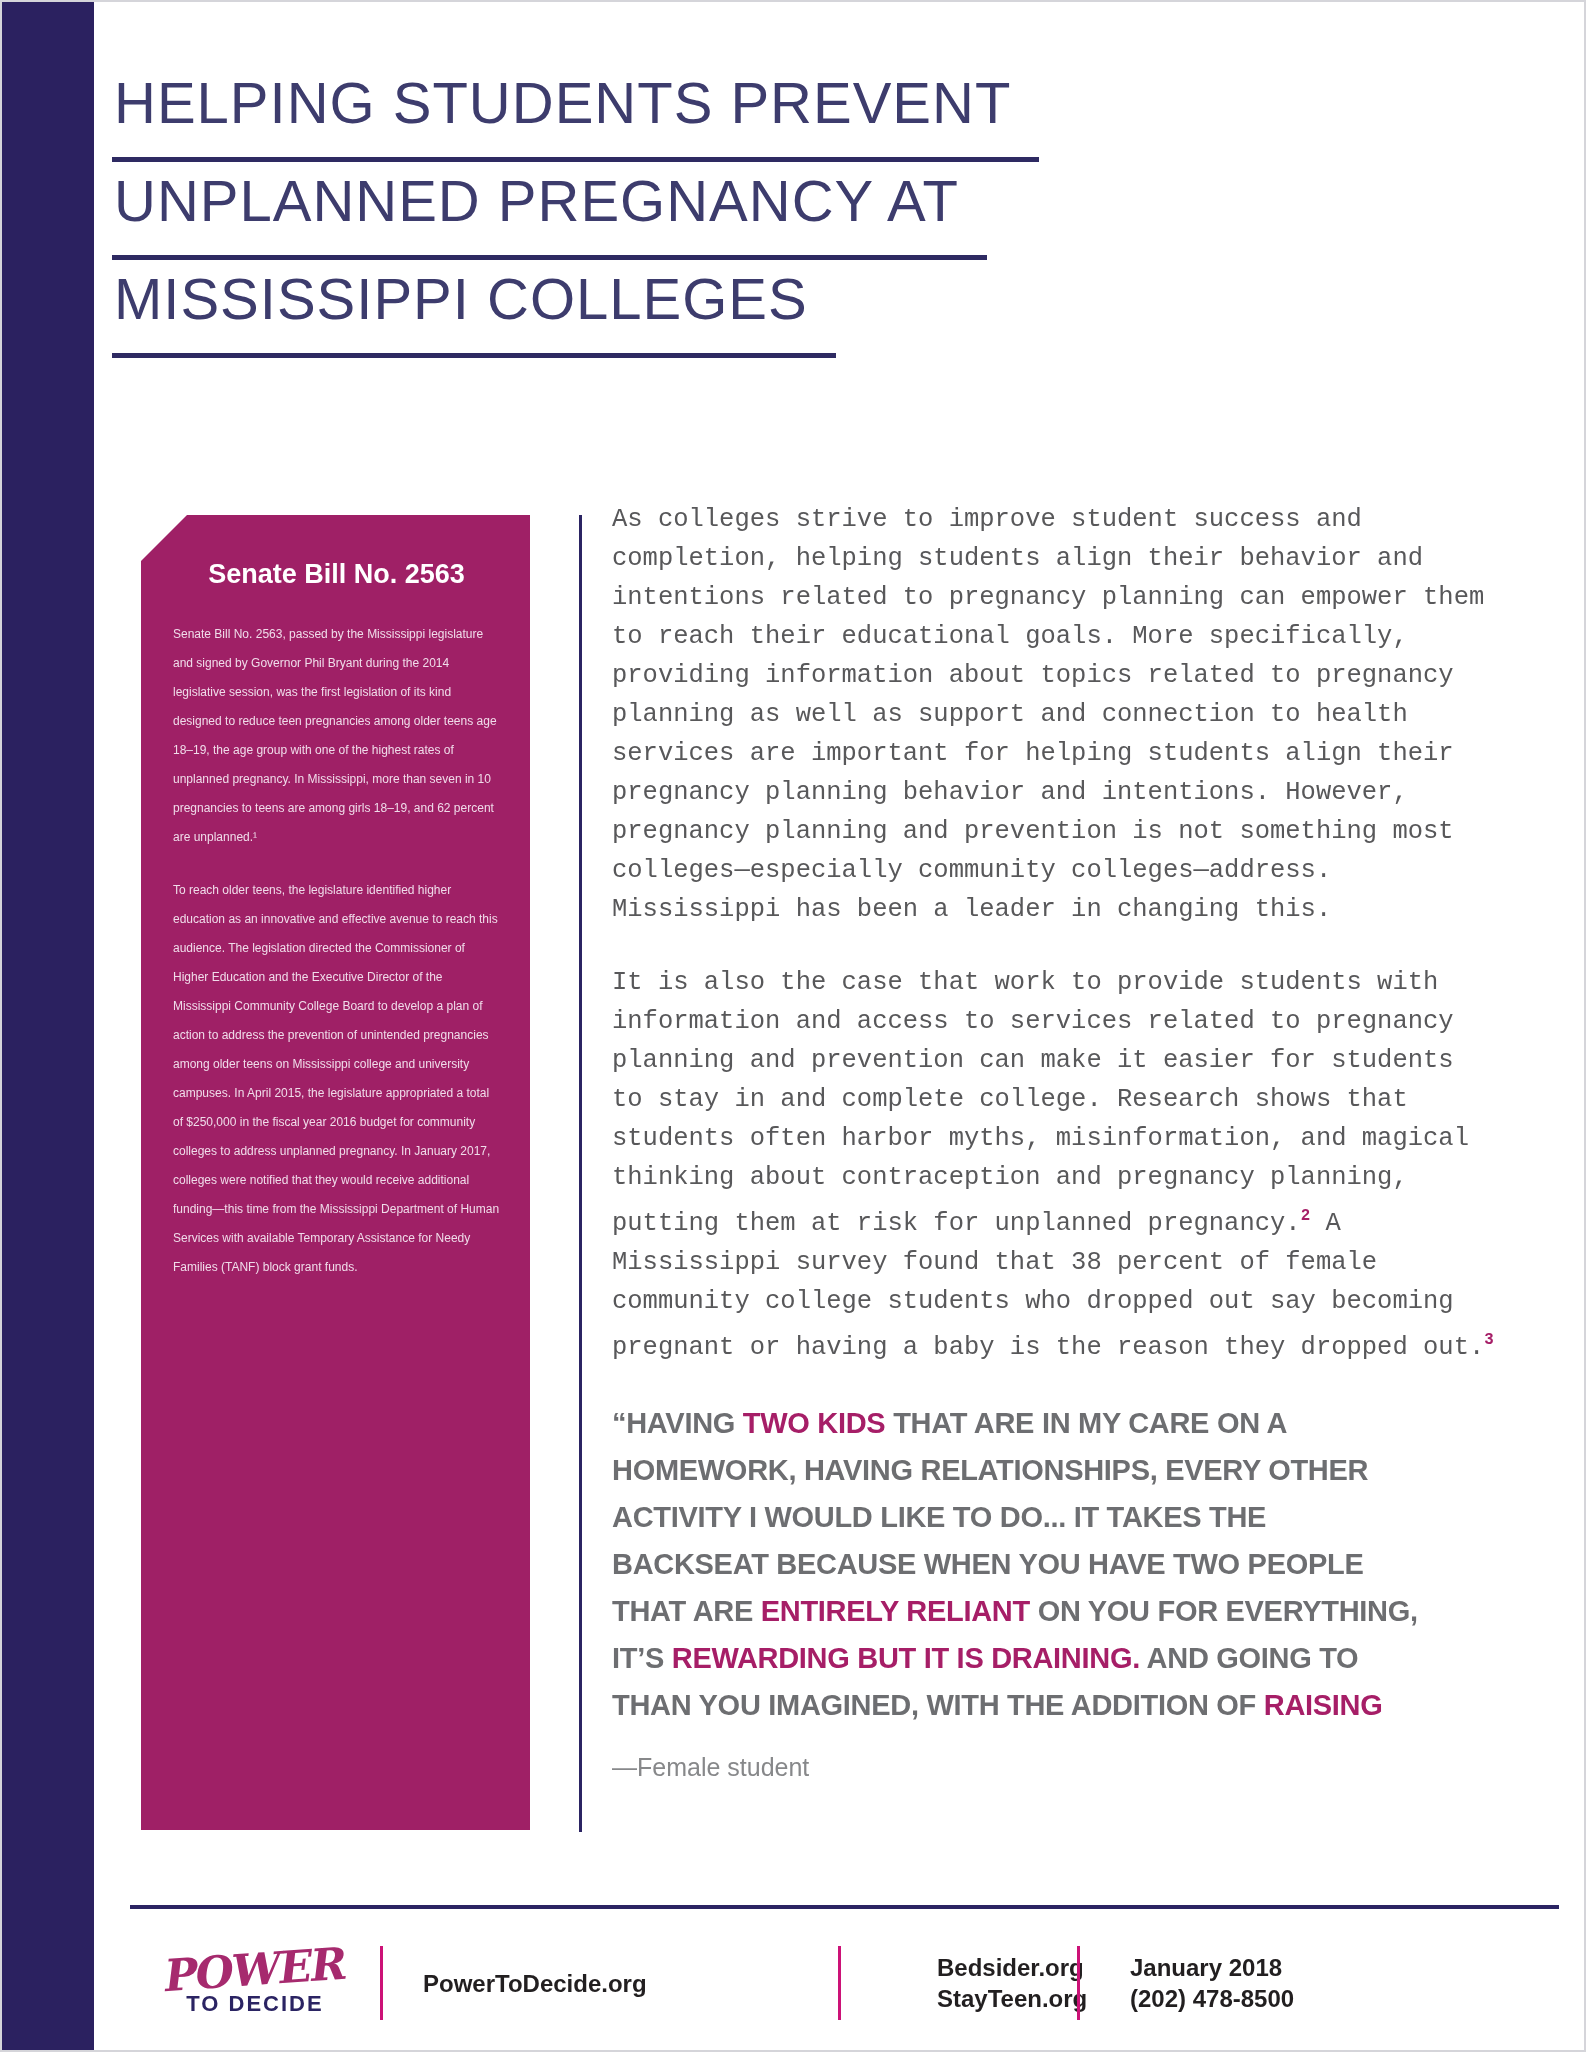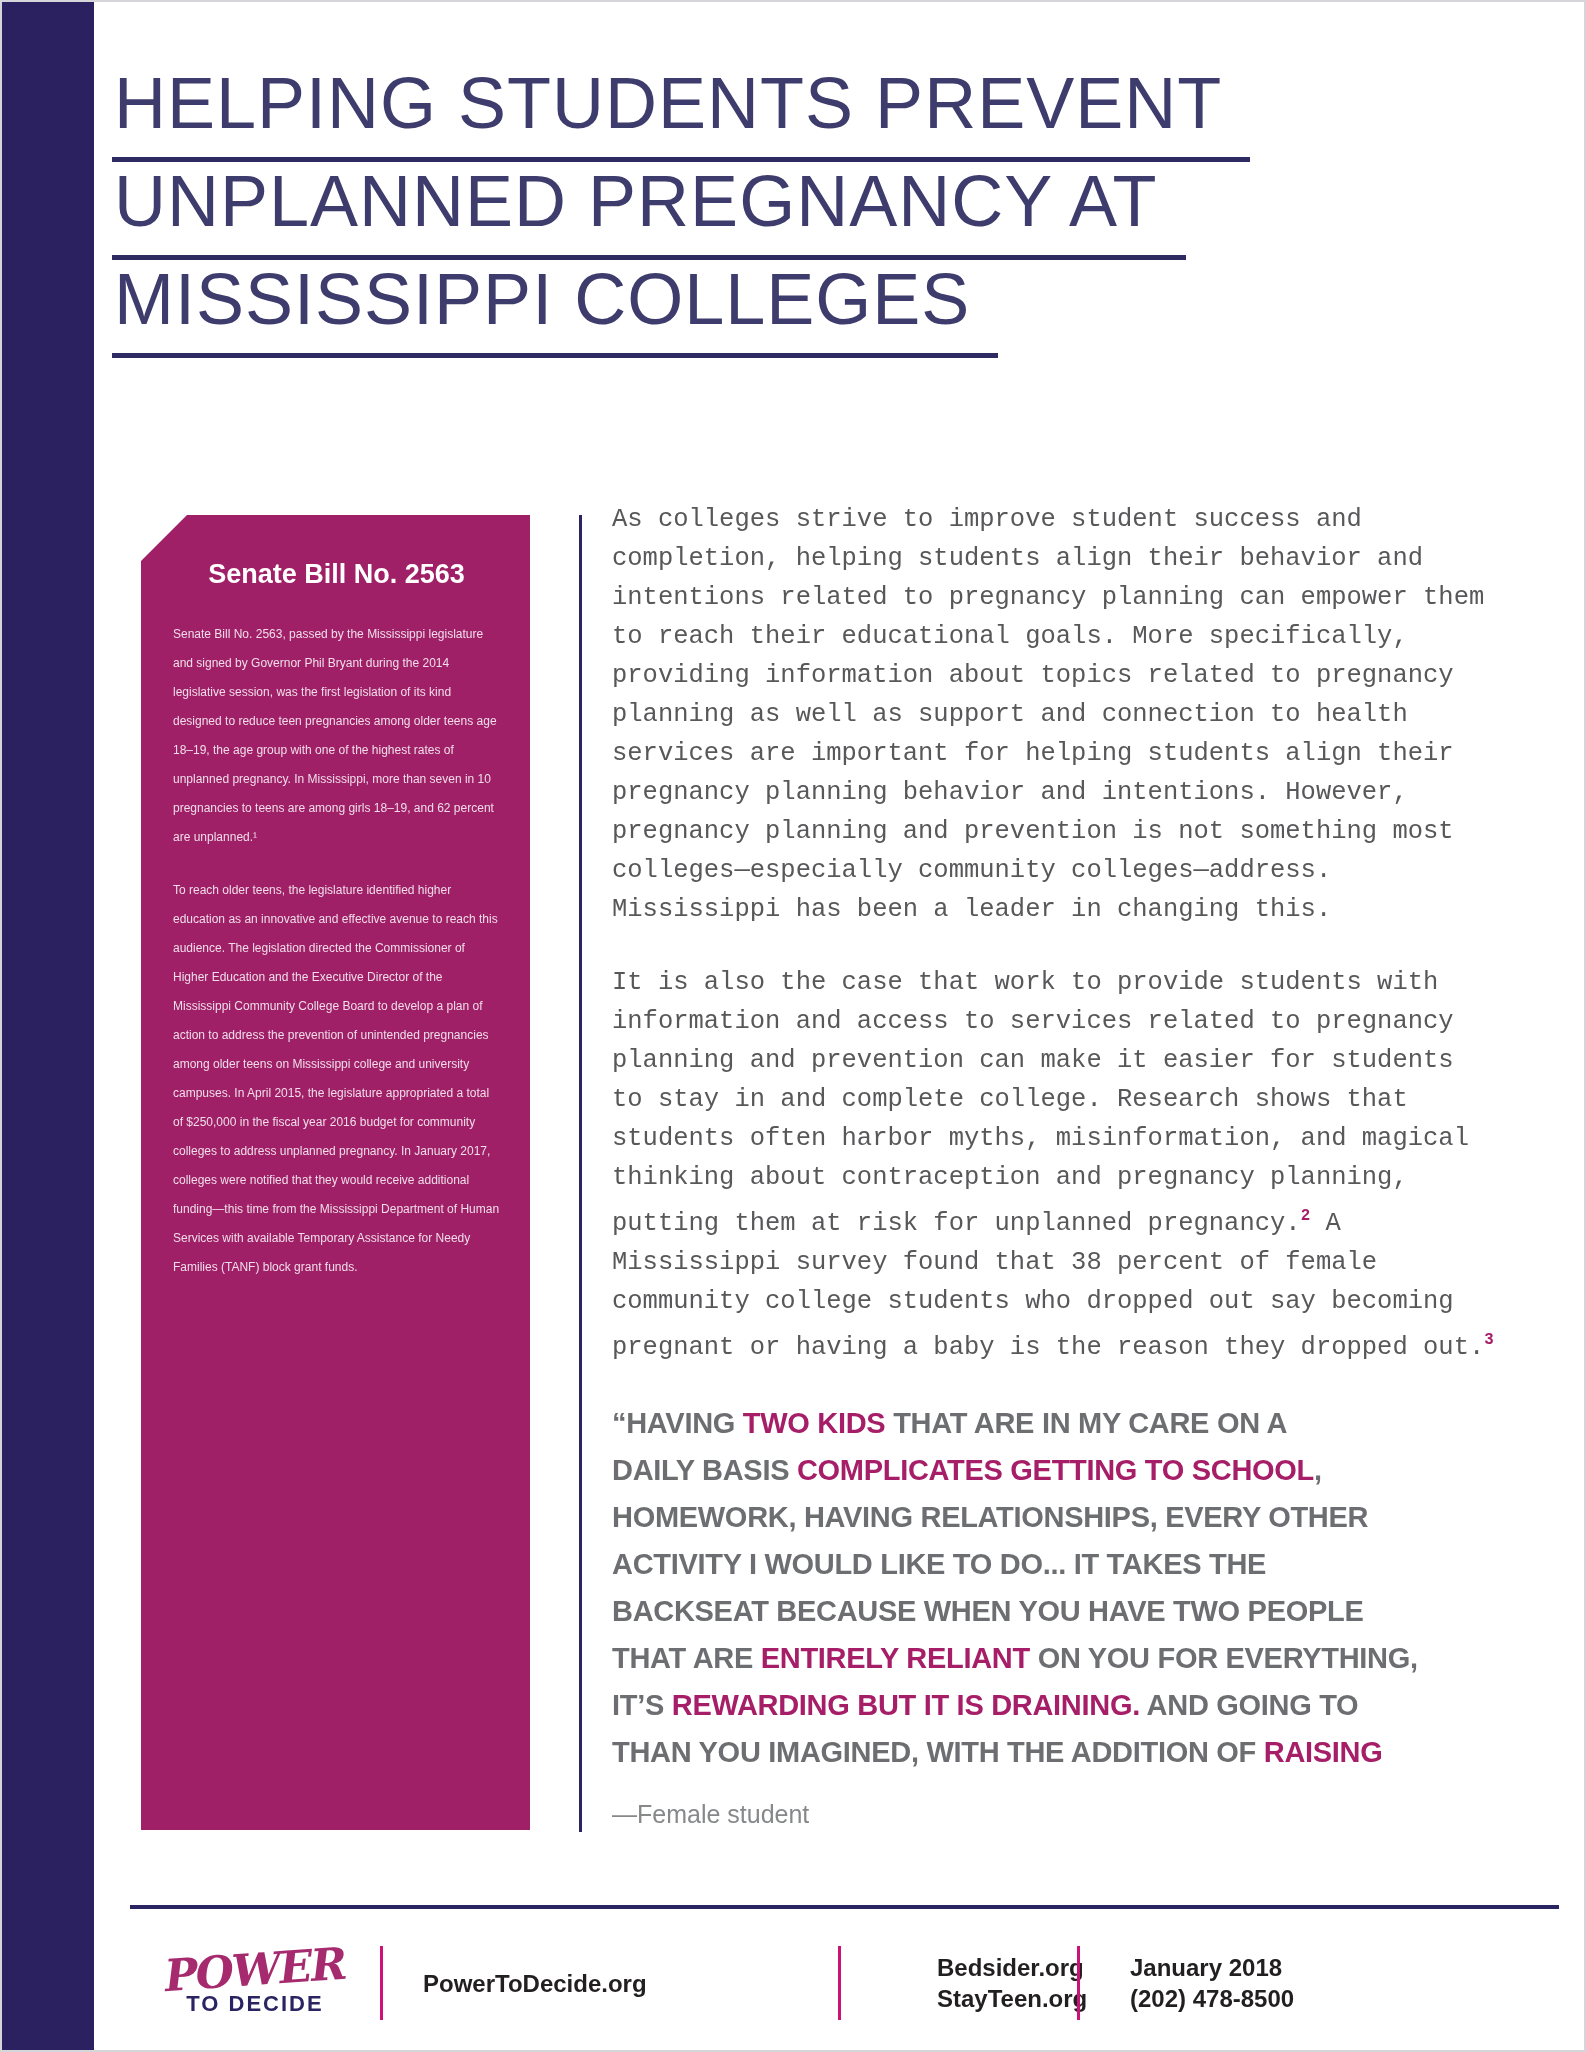--- a/index.html
+++ b/index.html
@@ -6,21 +6,21 @@
   html,body { background:#ffffff; }
   body { width:1586px; height:2052px; font-family:"Liberation Sans", sans-serif; position:relative; }
 
   .page { position:absolute; left:0; top:0; width:1586px; height:2052px;
           background:#ffffff; border:2px solid #d5d5da; overflow:hidden; }
 
   .leftbar { position:absolute; left:0; top:0; width:92px; height:100%; background:#2b2160; }
 
   
   .title { position:absolute; left:110px; top:62px; }
-  .tline { display:table; font-size:72px; line-height:78px; font-weight:300;
+  .tline { display:table; font-size:58px; line-height:78px; font-weight:300;
            letter-spacing:1px; color:#3d3c6d;
            border-bottom:5px solid #2e2a62; padding:0 28px 15px 2px; margin-bottom:0; }
 
   
   .sb-box { position:absolute; left:139px; top:513px; width:389px; height:1315px;
             background:#9f2066; padding:44px 30px 30px 32px; overflow:hidden;
             clip-path: polygon(46px 0, 100% 0, 100% 100%, 0 100%, 0 46px); }
   .sb-head { color:#ffffff; font-size:27px; font-weight:bold; text-align:center; margin:0 0 30px 0; }
   .sb-p  { color:#f0dcea; font-size:12px; line-height:29px; margin:0 0 24px 0; }
 
@@ -75,21 +75,20 @@
     <p class="sb-p">To reach older teens, the legislature identified higher education as an innovative and effective avenue to reach this audience. The legislation directed the Commissioner of Higher Education and the Executive Director of the Mississippi Community College Board to develop a plan of action to address the prevention of unintended pregnancies among older teens on Mississippi college and university campuses. In April 2015, the legislature appropriated a total of $250,000 in the fiscal year 2016 budget for community colleges to address unplanned pregnancy. In January 2017, colleges were notified that they would receive additional funding—this time from the Mississippi Department of Human Services with available Temporary Assistance for Needy Families (TANF) block grant funds.</p>
   </aside>
 
   <div class="vrule"></div>
 
   <main class="main">
     <p class="body-p">As colleges strive to improve student success and completion, helping students align their behavior and intentions related to pregnancy planning can empower them to reach their educational goals. More specifically, providing information about topics related to pregnancy planning as well as support and connection to health services are important for helping students align their pregnancy planning behavior and intentions. However, pregnancy planning and prevention is not something most colleges—especially community colleges—address. Mississippi has been a leader in changing this.</p>
     <p class="body-p"><span>It is also the case that work to provide students with information and access to services related to pregnancy planning and prevention can make it easier for students to stay in and complete college. Research shows that students often harbor myths, misinformation, and magical thinking about contraception and pregnancy planning, putting them at risk for unplanned pregnancy.</span><span class="ref">2</span><span> A Mississippi survey found that 38 percent of female community college students who dropped out say becoming pregnant or having a baby is the reason they dropped out.</span><span class="ref">3</span></p>
     <div class="quote">
         <div class="qline"><span>“HAVING </span><span class="hl">TWO KIDS</span><span> THAT ARE IN MY CARE ON A</span></div>
-        <div class="qline"><span>DAILY BASIS </span><span class="hl">COMPLICATES GETTING TO SCHOOL</span><span>,</span></div>
         <div class="qline"><span>HOMEWORK, HAVING RELATIONSHIPS, EVERY OTHER</span></div>
         <div class="qline"><span>ACTIVITY I WOULD LIKE TO DO... IT TAKES THE</span></div>
         <div class="qline"><span>BACKSEAT BECAUSE WHEN YOU HAVE TWO PEOPLE</span></div>
         <div class="qline"><span>THAT ARE </span><span class="hl">ENTIRELY RELIANT</span><span> ON YOU FOR EVERYTHING,</span></div>
         <div class="qline"><span>IT’S </span><span class="hl">REWARDING BUT IT IS DRAINING.</span><span> AND GOING TO</span></div>
         <div class="qline"><span>THAN YOU IMAGINED, WITH THE ADDITION OF </span><span class="hl">RAISING</span></div>
       </div>
     <div class="attrib">—Female student</div>
   </main>
 

